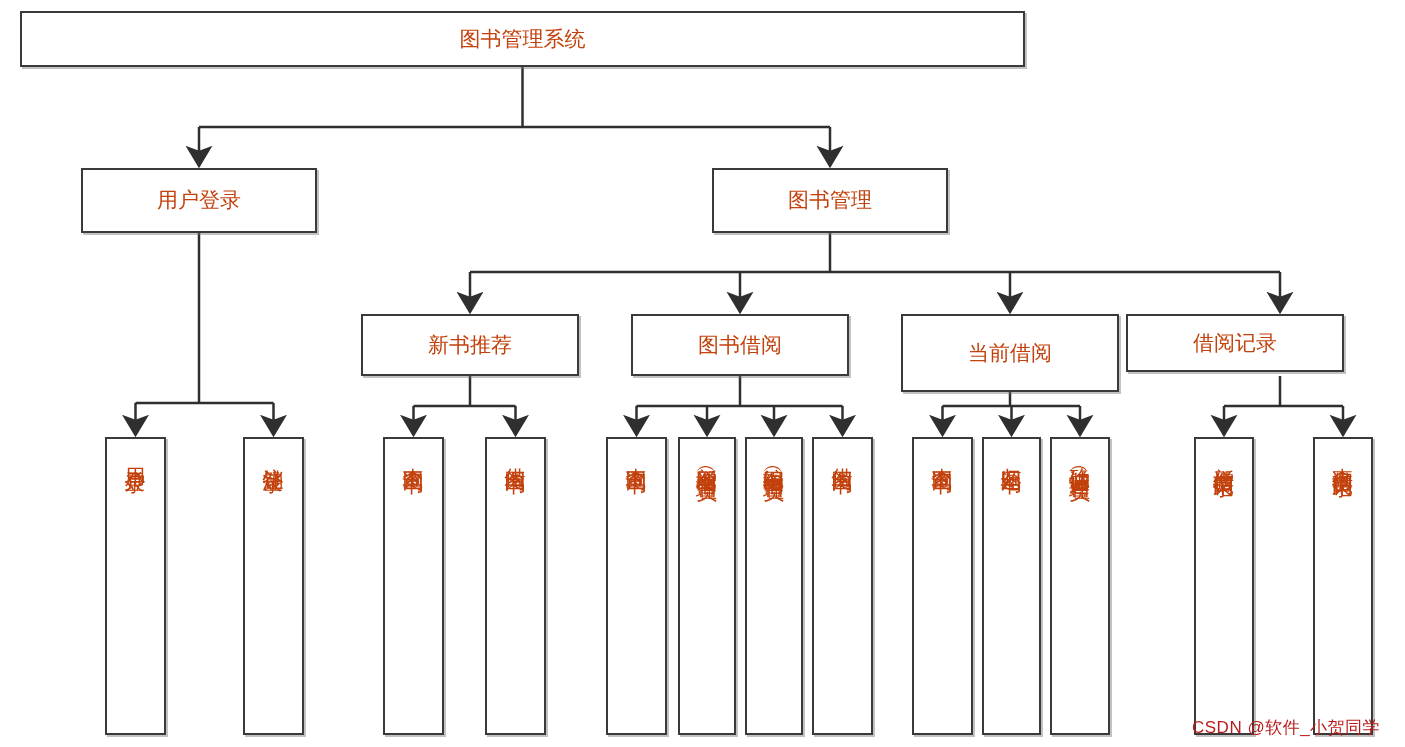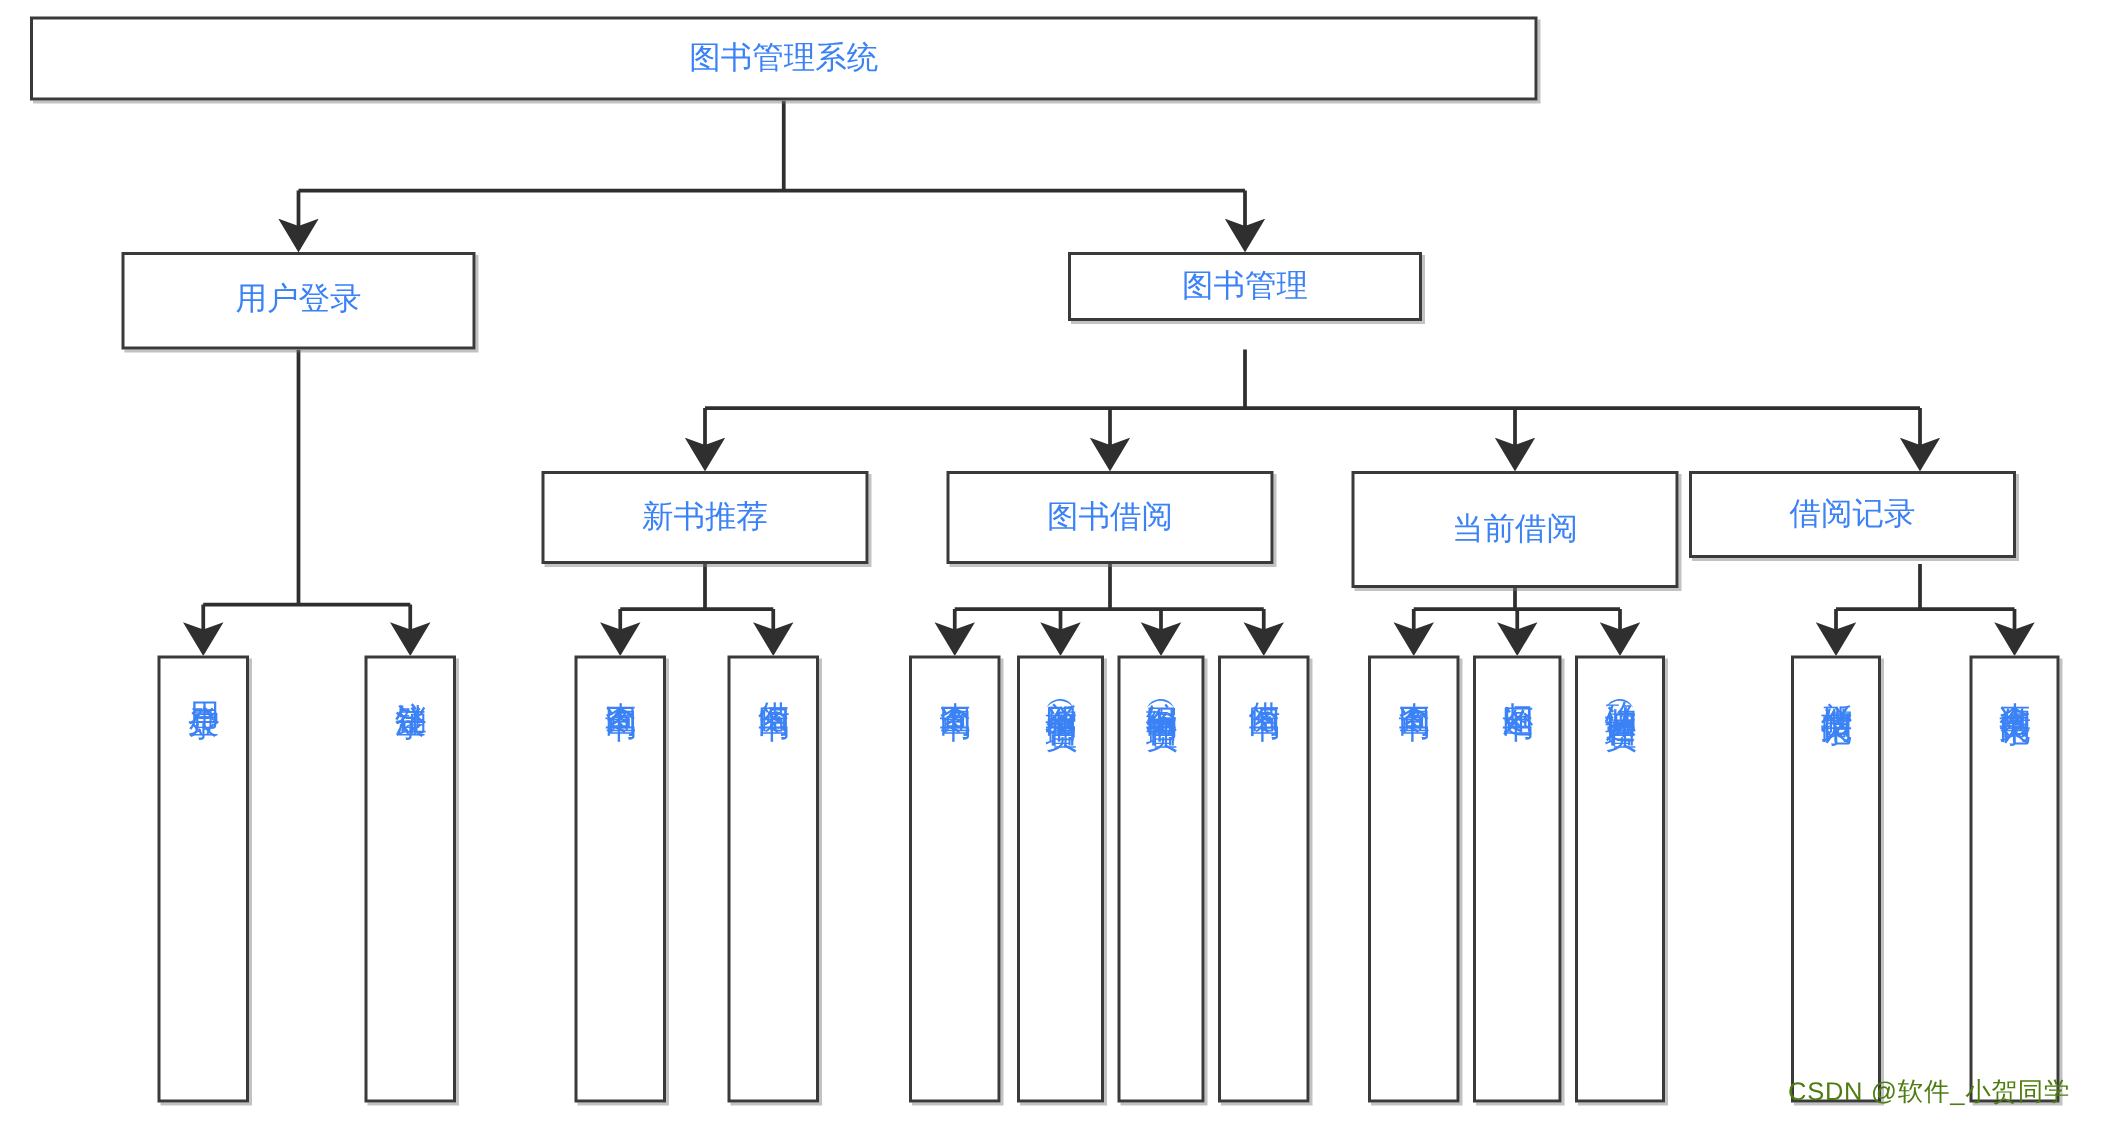--- a/index.html
+++ b/index.html
@@ -23,21 +23,21 @@
     top: 0;
     width: 1405px;
     height: 747px;
     pointer-events: none;
   }
   .node {
     position: absolute;
     box-sizing: border-box;
     border: 2px solid #3a3a3a;
     background: #ffffff;
-    color: #3b82f6;
+    color: #c2410c;
     display: flex;
     align-items: center;
     justify-content: center;
     text-align: center;
     box-shadow: 2px 2px 0 rgba(120,120,120,0.45);
   }
   .node .lbl {
     display: block;
     line-height: 1.15;
   }
@@ -55,21 +55,21 @@
   .node.leaf .lbl {
     writing-mode: vertical-rl;
     text-orientation: upright;
     letter-spacing: 2px;
     line-height: 1;
     white-space: nowrap;
   }
   .watermark {
     position: absolute;
     font-size: 17px;
-    color: #4d7c0f;
+    color: #b91c1c;
     letter-spacing: 0.5px;
     white-space: nowrap;
   }
 </style>
 </head>
 <body>
 
 <div id="canvas">
 
   <svg id="edge-layer" viewBox="0 0 1405 747" width="1405" height="747" xmlns="http://www.w3.org/2000/svg">
@@ -115,21 +115,21 @@
       </g>
   </svg>
 
   <div class="node root" style="left: 20px; top: 11px; width: 1005px; height: 56px;">
     <span class="lbl">图书管理系统</span>
   </div>
 
   <div class="node h" style="left: 81px; top: 168px; width: 236px; height: 65px;">
     <span class="lbl">用户登录</span>
   </div>
-  <div class="node h" style="left: 712px; top: 168px; width: 236px; height: 46px;">
+  <div class="node h" style="left: 712px; top: 168px; width: 236px; height: 65px;">
     <span class="lbl">图书管理</span>
   </div>
 
   <div class="node h" style="left: 631px; top: 314px; width: 218px; height: 62px;">
     <span class="lbl">图书借阅</span>
   </div>
   <div class="node h" style="left: 361px; top: 314px; width: 218px; height: 62px;">
     <span class="lbl">新书推荐</span>
   </div>
   <div class="node h" style="left: 901px; top: 314px; width: 218px; height: 78px;">

